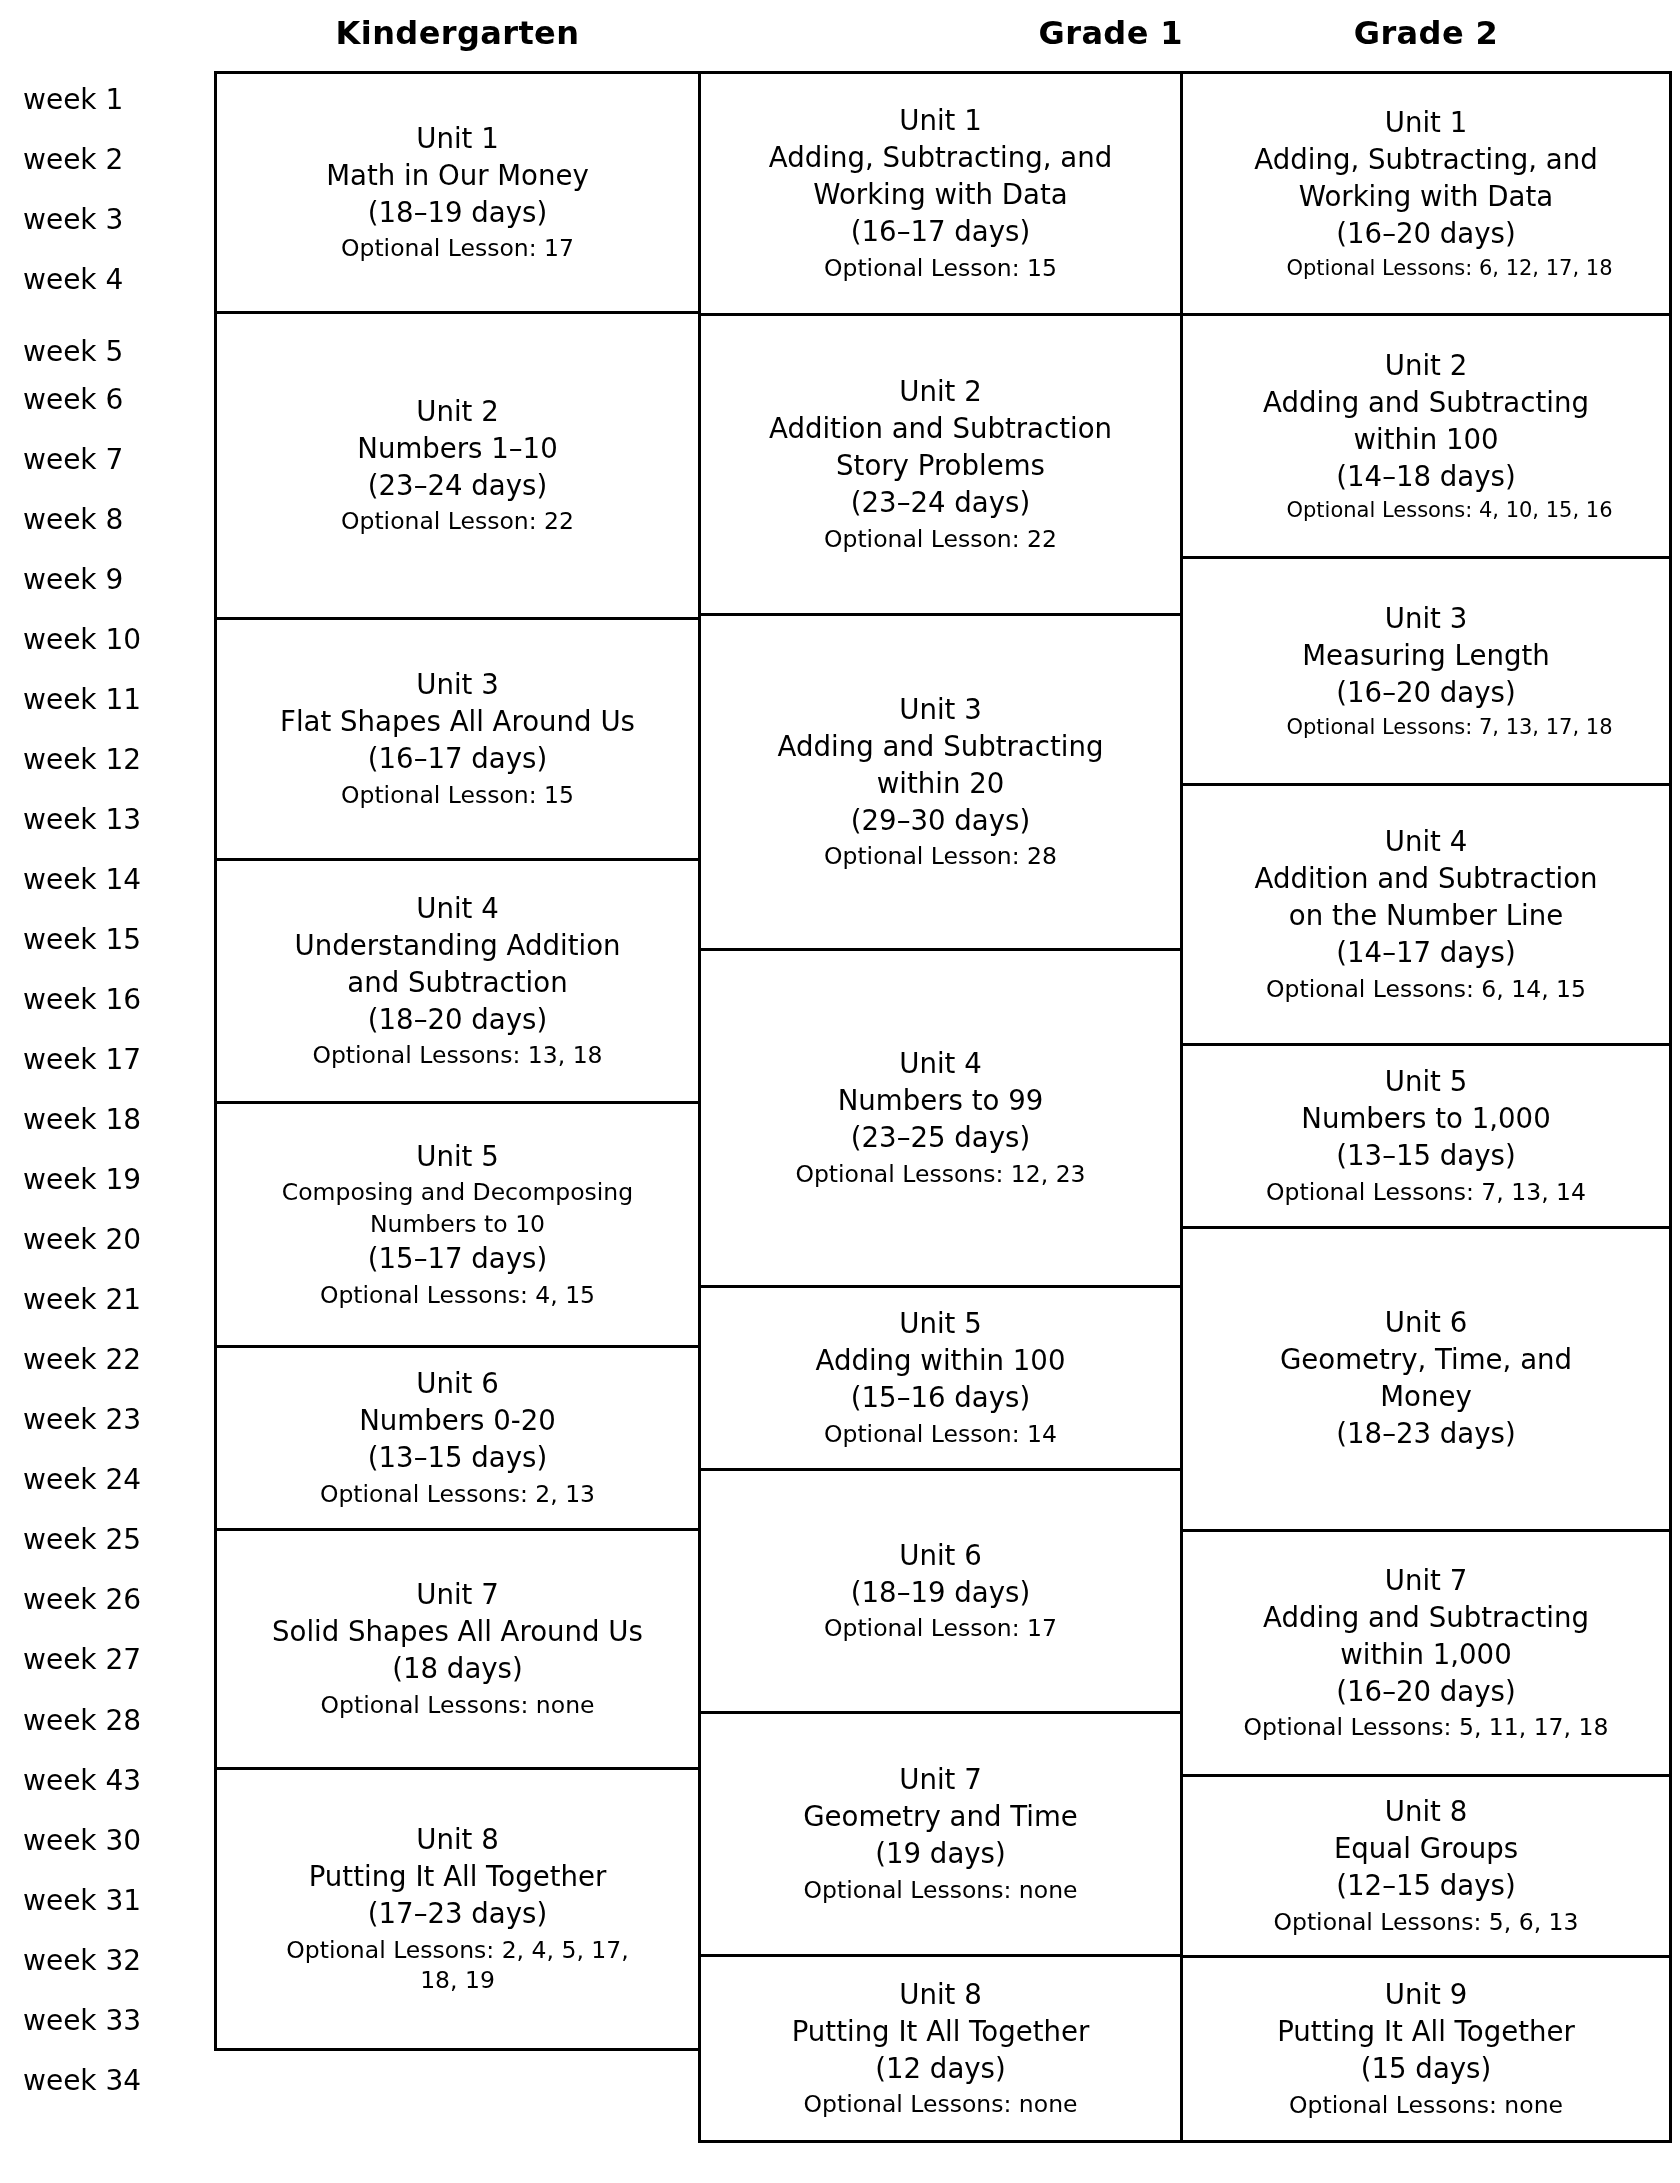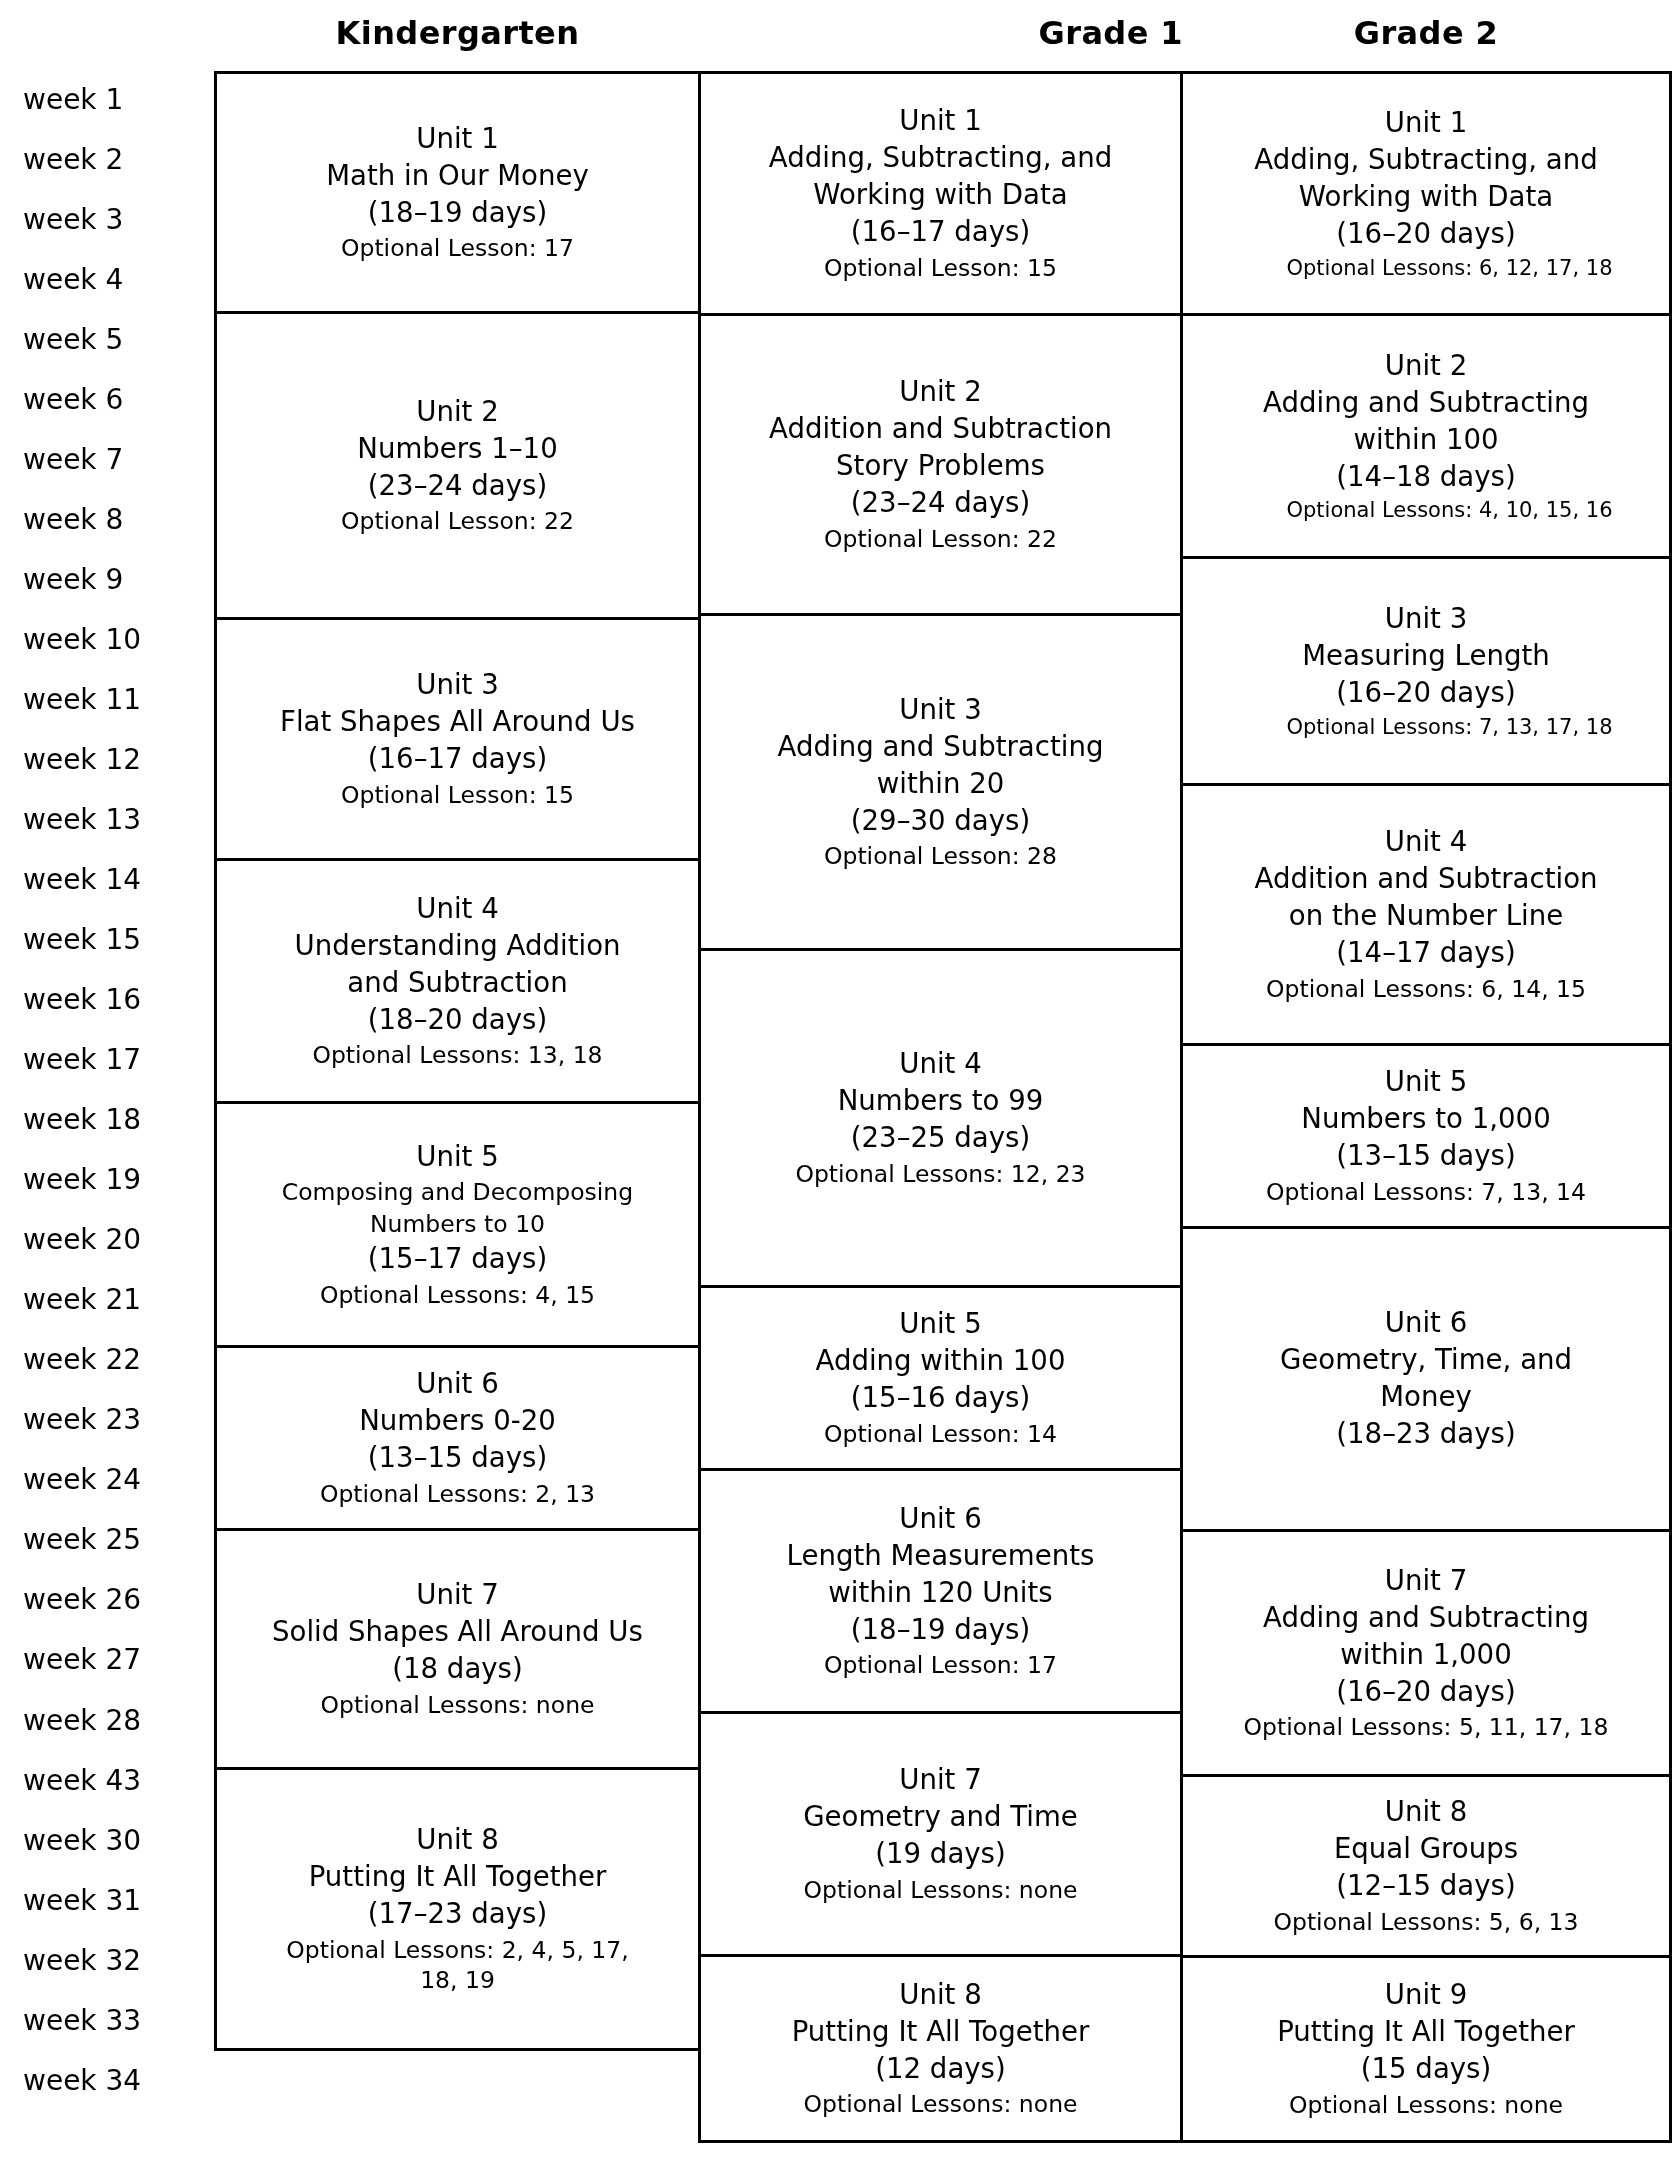--- a/index.html
+++ b/index.html
@@ -71,21 +71,21 @@
 <div class="sheet">
 
   <div class="col-header" style="left:214px;width:487px;">Kindergarten</div>
   <div class="col-header" style="left:698px;width:485px;text-align:right;">Grade 1</div>
   <div class="col-header" style="left:1180px;width:492px;">Grade 2</div>
 
   <div class="week-label" style="top:80px">week 1</div>
   <div class="week-label" style="top:140px">week 2</div>
   <div class="week-label" style="top:200px">week 3</div>
   <div class="week-label" style="top:260px">week 4</div>
-  <div class="week-label" style="top:320px">week 5</div>
+  <div class="week-label" style="top:332px">week 5</div>
   <div class="week-label" style="top:380px">week 6</div>
   <div class="week-label" style="top:440px">week 7</div>
   <div class="week-label" style="top:500px">week 8</div>
   <div class="week-label" style="top:560px">week 9</div>
   <div class="week-label" style="top:620px">week 10</div>
   <div class="week-label" style="top:680px">week 11</div>
   <div class="week-label" style="top:740px">week 12</div>
   <div class="week-label" style="top:800px">week 13</div>
   <div class="week-label" style="top:860px">week 14</div>
   <div class="week-label" style="top:920px">week 15</div>
@@ -192,22 +192,20 @@
       <div class="unit-optional">Optional Lessons: 12, 23</div>
     </div>
     <div class="unit-cell" style="flex:0 0 183px">
       <div class="unit-num">Unit 5</div>
       <div class="unit-title">Adding within 100</div>
       <div class="unit-days">(15–16 days)</div>
       <div class="unit-optional">Optional Lesson: 14</div>
     </div>
     <div class="unit-cell" style="flex:0 0 243px">
       <div class="unit-num">Unit 6</div>
-      <div class="unit-title">Length Measurements
-within 120 Units</div>
       <div class="unit-days">(18–19 days)</div>
       <div class="unit-optional">Optional Lesson: 17</div>
     </div>
     <div class="unit-cell" style="flex:0 0 243px">
       <div class="unit-num">Unit 7</div>
       <div class="unit-title">Geometry and Time</div>
       <div class="unit-days">(19 days)</div>
       <div class="unit-optional">Optional Lessons: none</div>
     </div>
     <div class="unit-cell fill">

